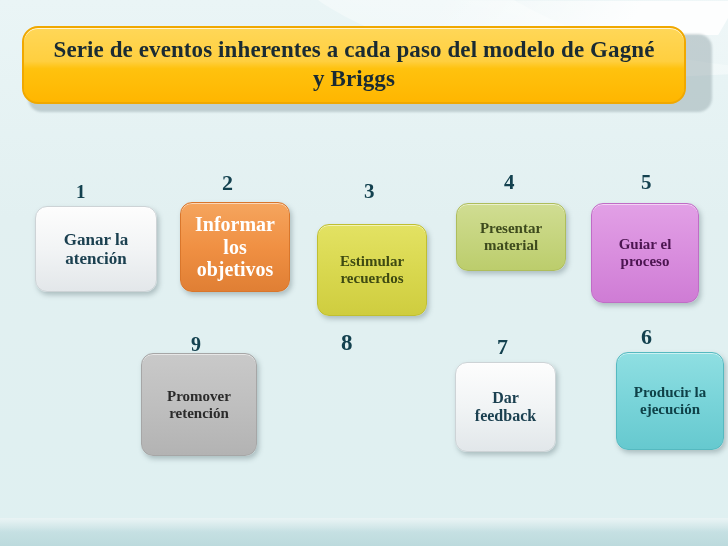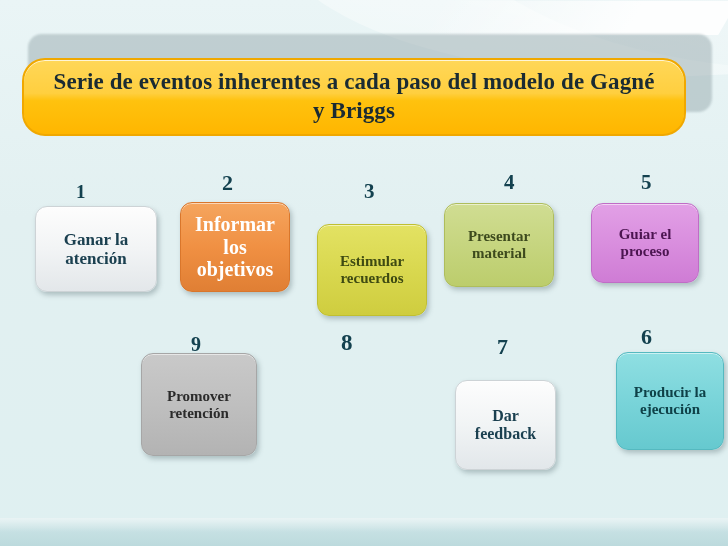--- a/index.html
+++ b/index.html
@@ -87,28 +87,27 @@
     border-radius: 14px;
     background: rgba(130,150,155,0.40);
     filter: blur(1px);
   }
   .title-box {
     position: absolute;
     left: 0;
     top: 0;
     width: 660px;
     height: 74px;
-    border-radius: 23px;
+    border-radius: 16px;
     background: linear-gradient(180deg, #ffd758 0%, #ffcf3f 45%, #ffc20e 55%, #ffb600 100%);
     border: 2px solid #f0a800;
     box-shadow: inset 0 1px 0 rgba(255,255,255,0.75);
     display: flex;
     align-items: center;
     justify-content: center;
-    margin-top: 32px;
   }
   .title-text {
     color: #1a2b33;
     font-size: 23px;
     font-weight: bold;
     line-height: 1.25;
     text-align: center;
     padding: 0 26px;
     letter-spacing: 0.1px;
   }
@@ -171,21 +170,20 @@
     background: linear-gradient(180deg, #8fdfe2 0%, #79d4d9 50%, #66c9cf 100%);
     border: 1px solid #55b9c0;
     color: #0f4148;
     font-size: 15px;
   }
   .b7 {
     background: linear-gradient(180deg, #fdfdfd 0%, #f1f4f5 50%, #e2e7ea 100%);
     border: 1px solid #cdd3d6;
     color: #1b4050;
     font-size: 16px;
-    margin-top: 18px;
   }
   .b8 {
     background: linear-gradient(180deg, #fbb57a 0%, #f8a15c 50%, #f4904a 100%);
     border: 1px solid #e57f37;
     color: #5a2305;
     font-size: 16px;
   }
   .b9 {
     background: linear-gradient(180deg, #c9c9c9 0%, #bfbfbf 50%, #b3b3b3 100%);
     border: 1px solid #a6a6a6;
@@ -218,26 +216,26 @@
   <div class="box b2" style="left:180px; top:202px; width:110px; height:90px;">
     <span>Informar los objetivos</span>
   </div>
 
   <div class="num" style="left:364px; top:181px; font-size:21px;">3</div>
   <div class="box b3" style="left:317px; top:200px; width:110px; height:92px;">
     <span>Estimular recuerdos</span>
   </div>
 
   <div class="num" style="left:504px; top:172px; font-size:21px;">4</div>
-  <div class="box b4" style="left:444px; top:203px; width:110px; height:84px;text-align:center;">
+  <div class="box b4" style="left:456px; top:203px; width:110px; height:68px;text-align:center;">
     <span>Presentar material</span>
   </div>
 
   <div class="num" style="left:641px; top:172px; font-size:21px;">5</div>
-  <div class="box b5" style="left:591px; top:203px; width:108px; height:80px;">
+  <div class="box b5" style="left:591px; top:203px; width:108px; height:100px;">
     <span>Guiar el proceso</span>
   </div>
 
   <div class="num" style="left:191px; top:334px; font-size:20px;">9</div>
   <div class="box b9" style="left:141px; top:353px; width:116px; height:103px;">
     <span>Promover retención</span>
   </div>
 
   <div class="num" style="left:341px; top:331px; font-size:23px;">8</div>
 

